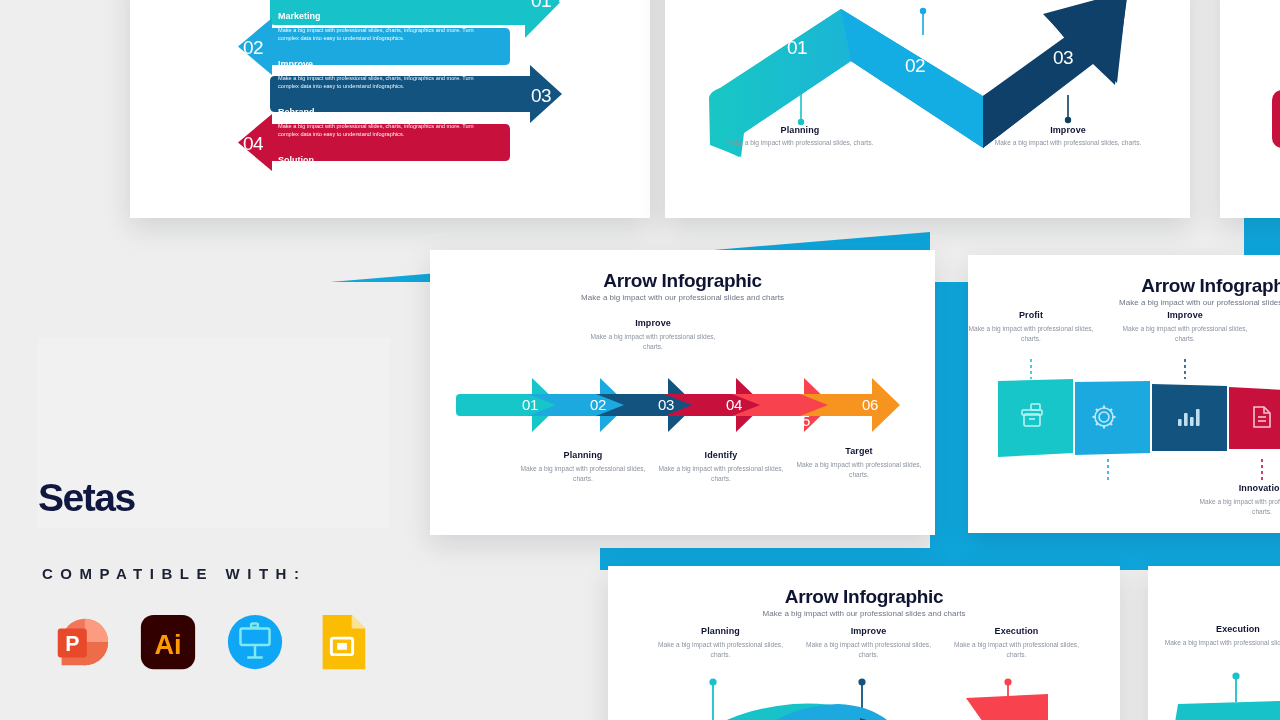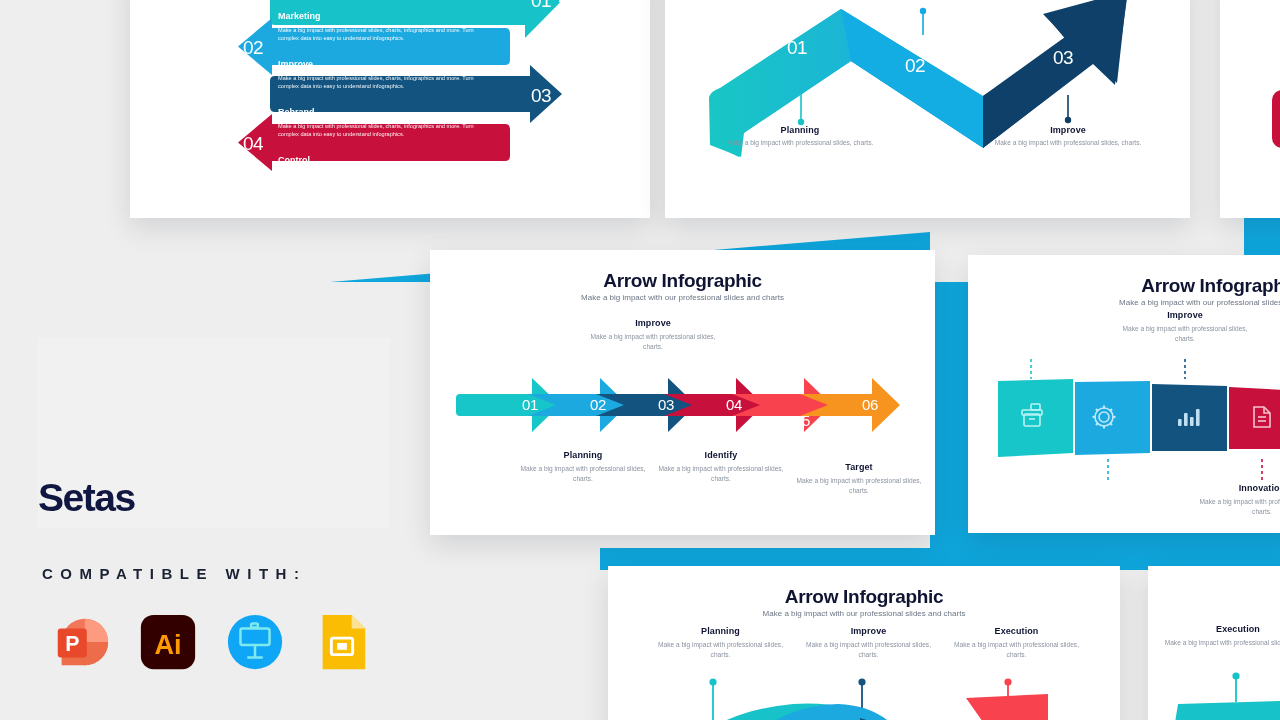--- a/index.html
+++ b/index.html
@@ -94,21 +94,21 @@
       <div class="bar-num" style="left:401px;top:25px;">01</div>
 
       <div class="bar-txt bar-h" style="left:148px;top:95px;">Improve</div>
       <div class="bar-txt bar-p" style="left:148px;top:109px;">Make a big impact with professional slides, charts, infographics and more. Turn complex data into easy to understand infographics.</div>
       <div class="bar-num" style="left:113px;top:72px;">02</div>
 
       <div class="bar-txt bar-h" style="left:148px;top:143px;">Rebrand</div>
       <div class="bar-txt bar-p" style="left:148px;top:157px;">Make a big impact with professional slides, charts, infographics and more. Turn complex data into easy to understand infographics.</div>
       <div class="bar-num" style="left:401px;top:120px;">03</div>
 
-      <div class="bar-txt bar-h" style="left:148px;top:191px;">Control</div>
+      <div class="bar-txt bar-h" style="left:148px;top:191px;">Solution</div>
       <div class="bar-txt bar-p" style="left:148px;top:205px;">Make a big impact with professional slides, charts, infographics and more. Turn complex data into easy to understand infographics.</div>
       <div class="bar-num" style="left:113px;top:168px;">04</div>
     </div>
   </div>
 
   <div class="slide" id="slide2">
     <div class="inner">
       <svg width="525" height="253" viewBox="0 0 525 253">
         <defs>
           <linearGradient id="zg1" x1="0" y1="0" x2="1" y2="0">
@@ -196,32 +196,36 @@
       <div style="position:absolute;left:432px;top:146px;color:#fff;font-size:15px;letter-spacing:-.3px;">06</div>
 
       <div style="position:absolute;left:88px;top:200px;width:130px;">
         <div class="lbl-t">Planning</div>
         <div class="lbl-d" style="margin-top:4px;">Make a big impact with professional slides, charts.</div>
       </div>
       <div style="position:absolute;left:226px;top:200px;width:130px;">
         <div class="lbl-t">Identify</div>
         <div class="lbl-d" style="margin-top:4px;">Make a big impact with professional slides, charts.</div>
       </div>
-      <div style="position:absolute;left:364px;top:212px;width:130px;">
+      <div style="position:absolute;left:364px;top:196px;width:130px;">
         <div class="lbl-t">Target</div>
         <div class="lbl-d" style="margin-top:4px;">Make a big impact with professional slides, charts.</div>
       </div>
     </div>
   </div>
 
   <div class="slide" id="slide4">
     <div class="inner">
       <div class="s-title" style="position:absolute;left:0;width:505px;top:20px;font-size:19px;">Arrow Infographic</div>
       <div class="s-sub" style="position:absolute;left:0;width:505px;top:43px;font-size:8px;">Make a big impact with our professional slides and charts</div>
 
+      <div style="position:absolute;left:-2px;top:55px;width:130px;">
+        <div class="lbl-t">Profit</div>
+        <div class="lbl-d" style="margin-top:4px;">Make a big impact with professional slides, charts.</div>
+      </div>
       <div style="position:absolute;left:152px;top:55px;width:130px;">
         <div class="lbl-t">Improve</div>
         <div class="lbl-d" style="margin-top:4px;">Make a big impact with professional slides, charts.</div>
       </div>
 
       <svg width="330" height="278" style="position:absolute;left:0;top:0;">
         <line x1="63" y1="104" x2="63" y2="124" stroke="#17C6C8" stroke-width="1.6" stroke-dasharray="3 3"></line>
         <line x1="217" y1="104" x2="217" y2="124" stroke="#12537F" stroke-width="1.6" stroke-dasharray="3 3"></line>
         <line x1="140" y1="204" x2="140" y2="228" stroke="#1CA9E0" stroke-width="1.6" stroke-dasharray="3 3"></line>
         <line x1="294" y1="204" x2="294" y2="228" stroke="#C8103C" stroke-width="1.6" stroke-dasharray="3 3"></line>

